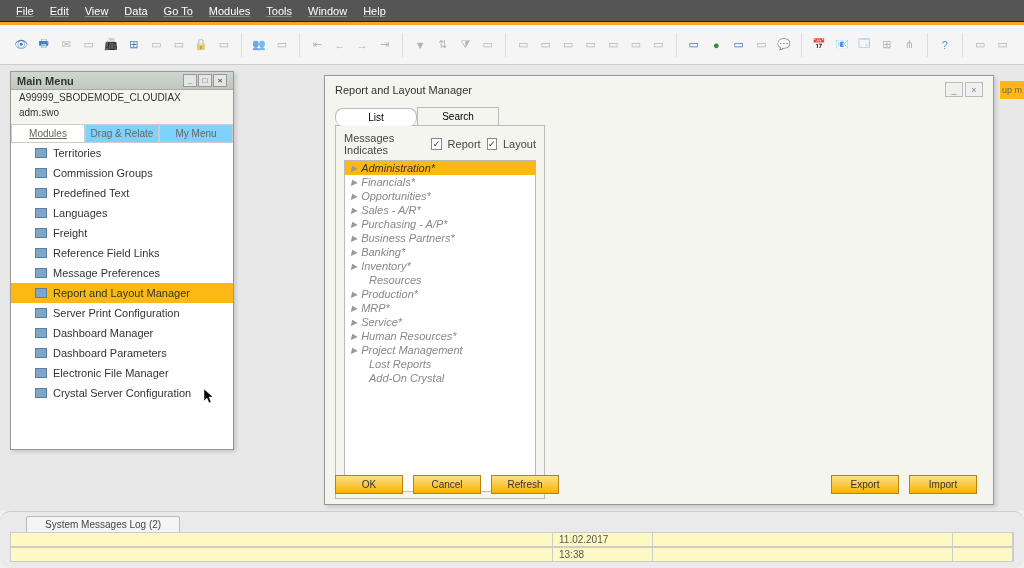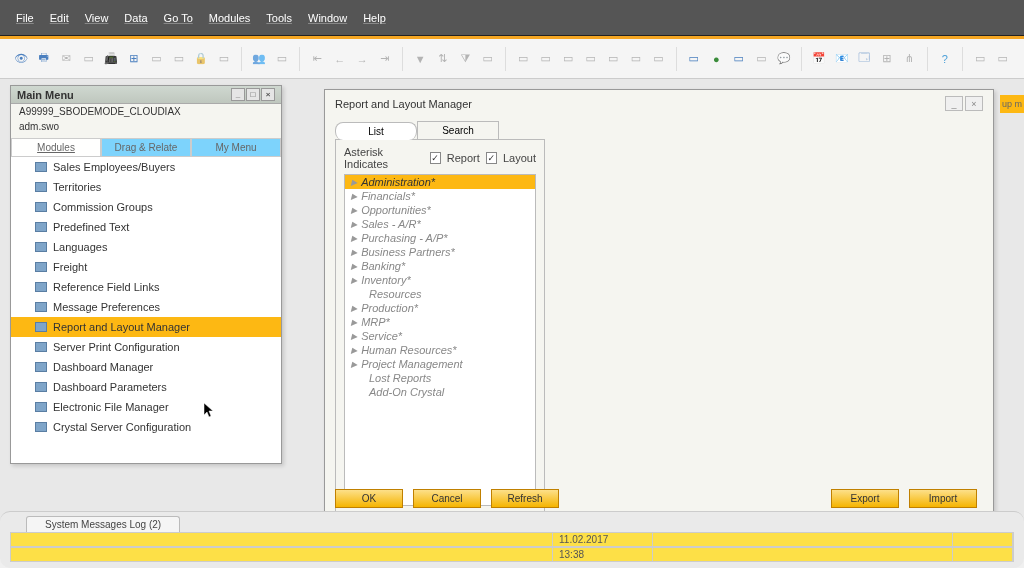--- a/index.html
+++ b/index.html
@@ -1,35 +1,35 @@
 <!DOCTYPE html>
 <html><head>
   <meta charset="utf-8">
   <style>
     * { margin: 0; padding: 0; box-sizing: border-box; font-family: Tahoma, Arial, sans-serif; font-size: 11px; }
     body { background: #f0f0f0; width: 1024px; height: 568px; overflow: hidden; position: relative; }
     
     
-    .menubar { background: #555; height: 36px; display: flex; align-items: center; padding: 0 8px; border-bottom: 1px solid #222; }
+    .menubar { background: #555; height: 22px; display: flex; align-items: center; padding: 0 8px; border-bottom: 1px solid #222; }
     .menubar-item { color: #fff; padding: 0 8px; text-decoration: underline; text-decoration-color: rgba(255,255,255,0.3); cursor: pointer; }
     
     
     .gold-strip { height: 3px; background: #f5a623; }
     
     
     .toolbar { height: 40px; background: #f5f5f5; border-bottom: 1px solid #ccc; display: flex; align-items: center; padding: 0 12px; gap: 4px; }
     .tool-icon { width: 20px; height: 20px; display: flex; align-items: center; justify-content: center; color: #888; cursor: pointer; opacity: 0.6; }
     .tool-icon.active { opacity: 1; color: #4a7fbf; }
     .tool-sep { width: 1px; height: 24px; background: #ddd; margin: 0 4px; }
     
     
     .workspace { position: relative; height: 446px; background: #e8e8e8; }
     
     
-    .mainmenu-window { position: absolute; left: 10px; top: 6px; width: 272px; background: #f5f5f0; border: 1px solid #999; box-shadow: 2px 2px 4px rgba(0,0,0,0.15); }
+    .mainmenu-window { position: absolute; left: 10px; top: 6px; width: 224px; background: #f5f5f0; border: 1px solid #999; box-shadow: 2px 2px 4px rgba(0,0,0,0.15); }
     .mm-titlebar { background: linear-gradient(#cfd8d0,#bfc7be); height: 18px; display: flex; align-items: center; padding: 0 6px; font-weight: bold; font-size: 12px; color: #333; border-bottom: 1px solid #aaa; }
     .mm-titlebar-btns { margin-left: auto; display: flex; gap: 1px; }
     .mm-tb-btn { width: 14px; height: 13px; background: #e5e5e5; border: 1px solid #999; font-size: 8px; display:flex; align-items:center; justify-content:center; color:#555; cursor:pointer; }
     .mm-subtitle { padding: 2px 8px; font-size: 10px; color: #333; }
     .mm-tabs { display: flex; margin-top: 4px; border-bottom: 1px solid #ccc; }
     .mm-tab { flex: 1; text-align: center; padding: 3px 0; font-size: 10px; color: #666; border: 1px solid #ccc; border-bottom: none; background: #7dd3fc; cursor: pointer; }
     .mm-tab.active { background: #fffffe; font-weight: normal; text-decoration: underline; }
     .mm-listwrap { position: relative; height: 306px; overflow: hidden; }
     .mm-list { background: #fff; height: 100%; overflow-y: auto; }
     .mm-list::-webkit-scrollbar { width: 14px; }
@@ -63,21 +63,21 @@
     .rlm-buttons-right { position: absolute; bottom: 10px; right: 16px; display: flex; gap: 10px; }
     .rlm-btn { width: 68px; height: 19px; background: linear-gradient(#fde08a,#f5b400); border: 1px solid #c08000; font-size: 10px; color: #333; cursor: pointer; display:flex;align-items:center;justify-content:center; }
     
     
     .yellow-tag { position: absolute; right: 0; top: 16px; width: 24px; height: 18px; background: #fdb813; font-size: 9px; display:flex;align-items:center;justify-content:center; color:#666; }
     
     
     .statusbar { position: absolute; bottom: 0; left: 0; right: 0; height: 57px; background: #eaeaea; border-top: 1px solid #ccc; border-radius: 10px; }
     .syslog-tab { position: absolute; left: 26px; top: 4px; border: 1px solid #bbb; border-bottom: 1px solid #f5f5f5; background: #f5f5f5; padding: 2px 18px; font-size: 10px; color: #444; border-radius: 3px 3px 0 0; }
     .status-strip { position: absolute; bottom: 4px; left: 10px; right: 10px; height: 32px; }
-    .status-row { height: 15px; display: flex; border: 1px solid #ccc; background: #fde047; }
+    .status-row { height: 15px; display: flex; border: 1px solid #ccc; background: #fef9c3; }
     .status-cell { border-right: 1px solid #ccc; padding: 0 6px; font-size: 10px; color: #555; display:flex;align-items:center; }
     .status-cell.wide { flex: 1; }
     
     
     .cursor { position: absolute; width: 12px; height: 16px; left: 204px; top: 324px; pointer-events:none; z-index: 1000; }
   </style>
 </head>
 <body>
 
 <div class="menubar">
@@ -161,24 +161,20 @@
     <div class="mm-subtitle">adm.swo</div>
     <div class="mm-tabs">
       <div class="mm-tab active">Modules</div>
       <div class="mm-tab">Drag &amp; Relate</div>
       <div class="mm-tab">My Menu</div>
     </div>
     <div class="mm-listwrap">
       <div class="mm-list" id="mm-list">
           <div class="mm-item">
             <span class="mm-item-icon"></span>
-            <span class="mm-item-text">Sales Employees/Buyers</span>
-          </div>
-          <div class="mm-item">
-            <span class="mm-item-icon"></span>
             <span class="mm-item-text">Territories</span>
           </div>
           <div class="mm-item">
             <span class="mm-item-icon"></span>
             <span class="mm-item-text">Commission Groups</span>
           </div>
           <div class="mm-item">
             <span class="mm-item-icon"></span>
             <span class="mm-item-text">Predefined Text</span>
           </div>
@@ -233,21 +229,21 @@
         <div class="rlm-tb-btn">_</div>
         <div class="rlm-tb-btn">×</div>
       </div>
     </div>
     <div class="rlm-tabs">
       <div class="rlm-tab active">List</div>
       <div class="rlm-tab">Search</div>
     </div>
     <div class="rlm-panel">
       <div class="rlm-asterisk-row">
-        <span>Asterisk Indicates</span>
+        <span>Messages Indicates</span>
         <span class="rlm-check">✓</span>
         <span>Report</span>
         <span class="rlm-check">✓</span>
         <span>Layout</span>
       </div>
       <div class="rlm-tree" id="rlm-tree">
           <div class="rlm-tree-item selected">
             <span class="rlm-tree-arrow">▶</span>
             <span>Administration*</span>
           </div>

